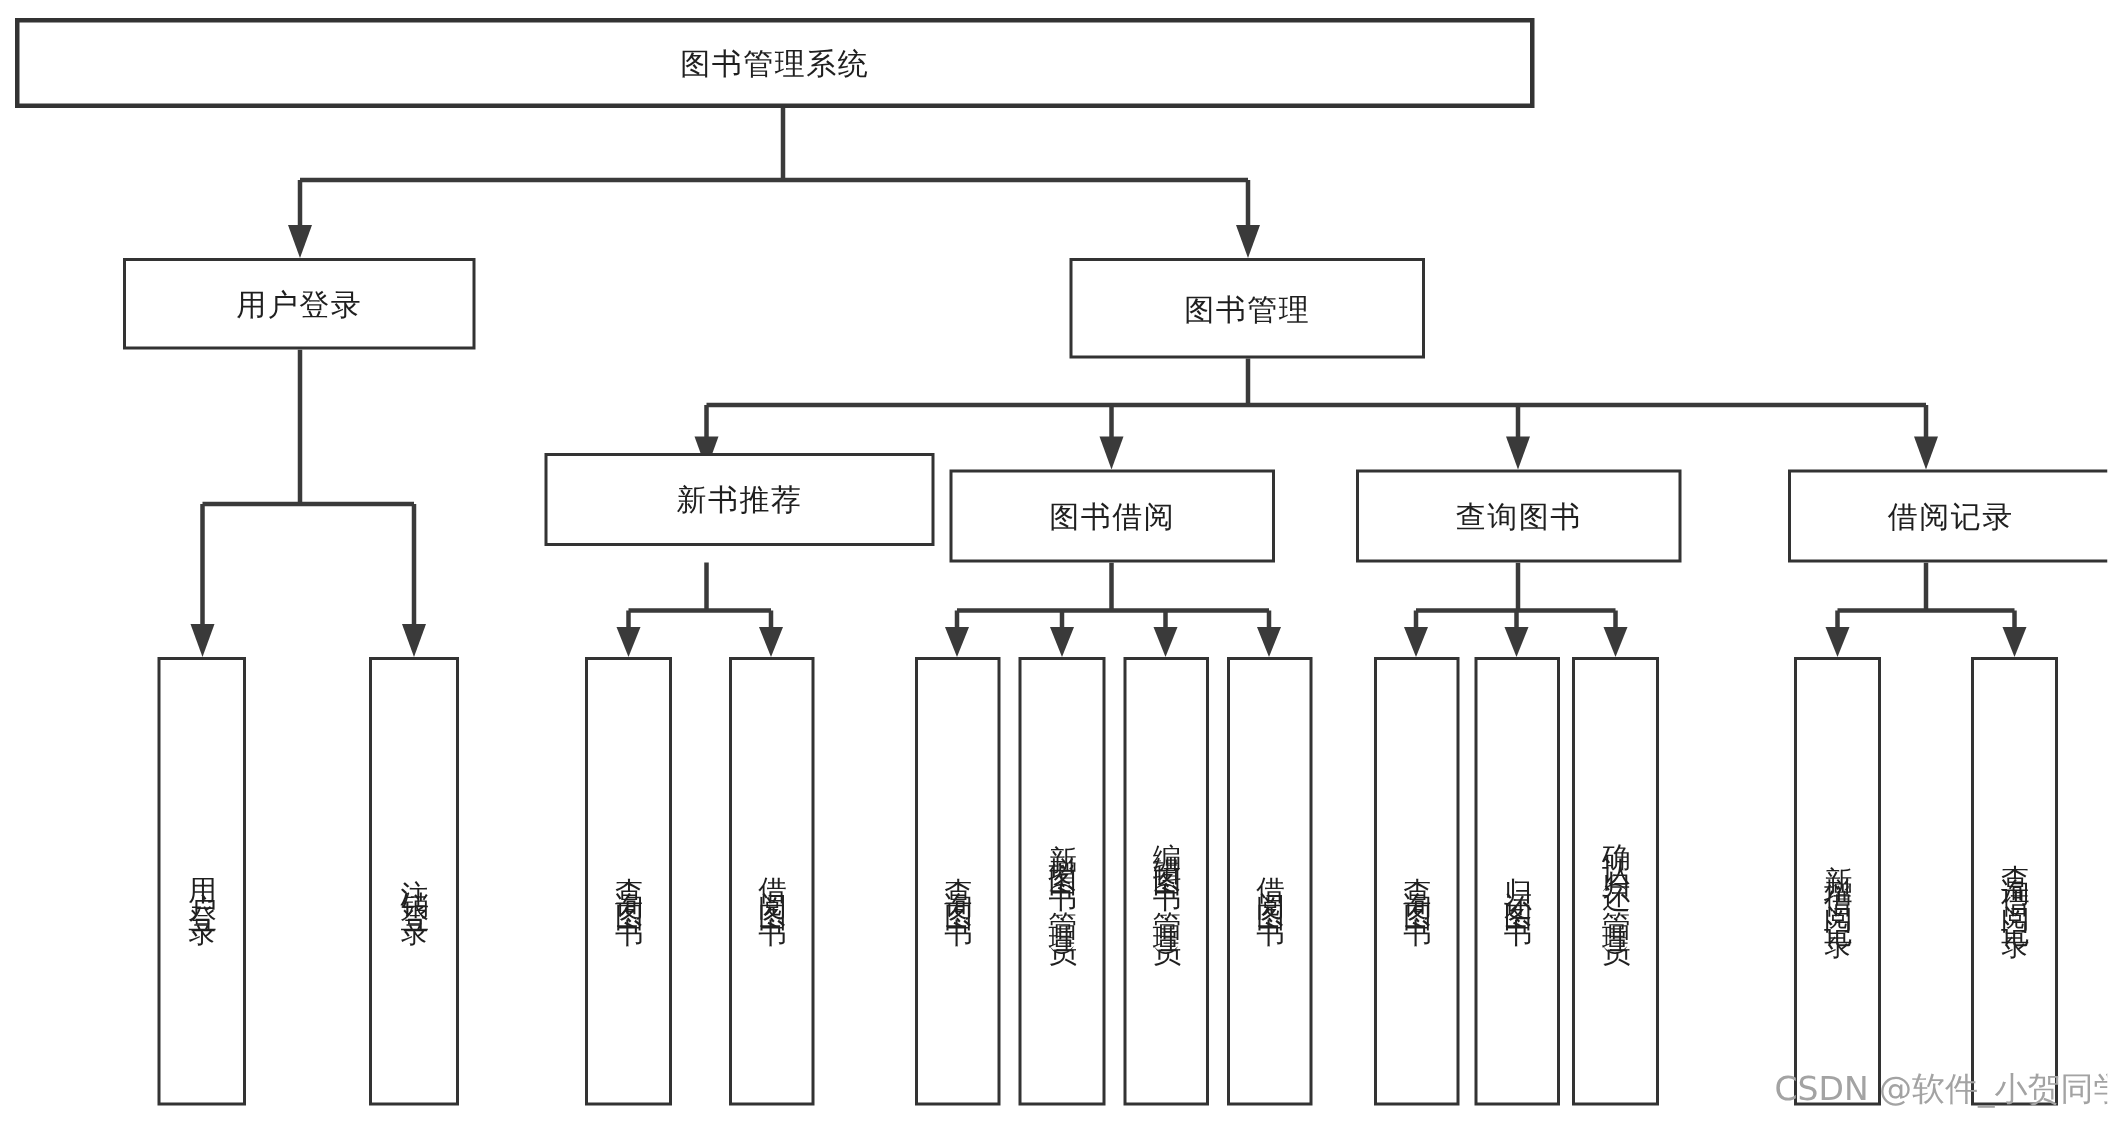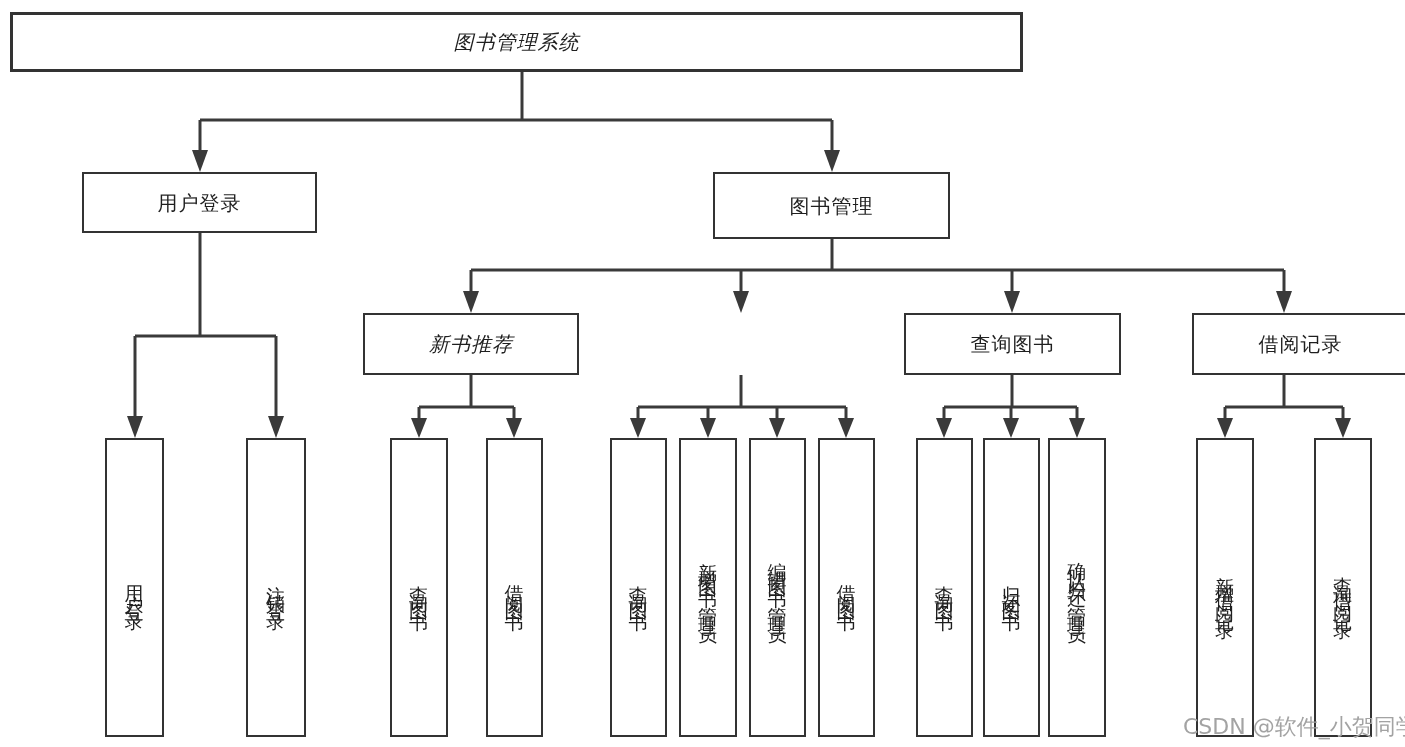--- a/index.html
+++ b/index.html
@@ -15,21 +15,21 @@
     position:relative;width:1405px;height:747px;background:var(--bg);overflow:hidden;
   }
   .connectors{position:absolute;left:0;top:0;width:1405px;height:747px;z-index:0;}
   .connectors path{stroke:var(--line);stroke-width:3;fill:none;}
   .connectors polygon{fill:var(--line);stroke:none;}
   .box{
     position:absolute;box-sizing:border-box;background:#fff;border:2px solid var(--border);
     display:flex;align-items:center;justify-content:center;z-index:1;
     font-size:20px;line-height:1;letter-spacing:1px;
   }
-  .box.root{border-width:3px;font-style:italic;}
+  .box.root{border-width:3px;}
   .vbox{
     position:absolute;box-sizing:border-box;background:#fff;border:2px solid var(--border);
     display:flex;align-items:center;justify-content:center;z-index:1;
   }
   .vbox span{
     writing-mode:vertical-rl;text-orientation:mixed;
     font-size:19px;line-height:1;letter-spacing:9px;white-space:nowrap;
   }
   .watermark{
     position:absolute;left:1183px;top:714px;z-index:2;
@@ -124,22 +124,25 @@
     <span>图书管理系统</span>
   </div>
 
   <div class="box" style="left:82px;top:172px;width:235px;height:61px;">
     <span>用户登录</span>
   </div>
   <div class="box" style="left:713px;top:172px;width:237px;height:67px;">
     <span>图书管理</span>
   </div>
 
-  <div class="box" style="left:363px;top:313px;width:216px;height:62px;font-style:italic;">
+  <div class="box" style="left:363px;top:302px;width:260px;height:62px;">
     <span>新书推荐</span>
+  </div>
+  <div class="box" style="left:633px;top:313px;width:217px;height:62px;">
+    <span>图书借阅</span>
   </div>
   <div class="box" style="left:904px;top:313px;width:217px;height:62px;">
     <span>查询图书</span>
   </div>
   <div class="box" style="left:1176px;top:313px;width:217px;height:62px;margin-left:16px;">
     <span>借阅记录</span>
   </div>
 
   <div class="vbox" style="left:105px;top:438px;width:59px;height:299px;">
     <span>用户登录</span>

